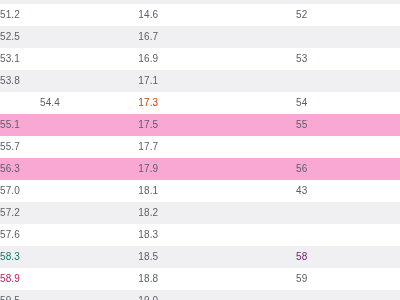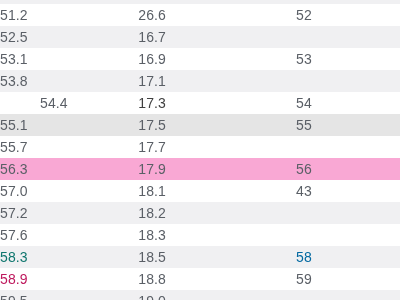--- a/index.html
+++ b/index.html
@@ -43,21 +43,21 @@
   table.data-table tr.stripe-shaded {
     background: #f0f0f2;
   }
   table.data-table tr.stripe-plain {
     background: #ffffff;
   }
 
   table.data-table td {
     padding: 0;
     margin: 0;
-    font-size: 14px;
+    font-size: 10px;
     line-height: 22px;
     color: #5a5f66;
     font-weight: 400;
     white-space: nowrap;
     text-align: left;
     vertical-align: middle;
     letter-spacing: 0.1px;
   }
 
   
@@ -76,44 +76,44 @@
   <div id="scroller">
     <table class="data-table">
       <tbody>
           <tr class="stripe-shaded" style="background: rgb(240, 240, 242); height: 22px;">
             <td class="col-a" style="color: rgb(90, 95, 102); line-height: 22px;"><span></span></td>
             <td class="col-b" style="color: rgb(90, 95, 102); line-height: 22px;"><span></span></td>
             <td class="col-c" style="color: rgb(90, 95, 102); line-height: 22px;"><span></span></td>
           </tr>
           <tr class="stripe-plain" style="background: rgb(255, 255, 255); height: 22px;">
             <td class="col-a" style="color: rgb(90, 95, 102); line-height: 22px;"><span>51.2</span></td>
-            <td class="col-b" style="color: rgb(90, 95, 102); line-height: 22px;"><span>26.6</span></td>
+            <td class="col-b" style="color: rgb(90, 95, 102); line-height: 22px;"><span>14.6</span></td>
             <td class="col-c" style="color: rgb(90, 95, 102); line-height: 22px;"><span>52</span></td>
           </tr>
           <tr class="stripe-shaded" style="background: rgb(240, 240, 242); height: 22px;">
             <td class="col-a" style="color: rgb(90, 95, 102); line-height: 22px;"><span>52.5</span></td>
             <td class="col-b" style="color: rgb(90, 95, 102); line-height: 22px;"><span>16.7</span></td>
             <td class="col-c" style="color: rgb(90, 95, 102); line-height: 22px;"><span></span></td>
           </tr>
           <tr class="stripe-plain" style="background: rgb(255, 255, 255); height: 22px;">
             <td class="col-a" style="color: rgb(90, 95, 102); line-height: 22px;"><span>53.1</span></td>
             <td class="col-b" style="color: rgb(90, 95, 102); line-height: 22px;"><span>16.9</span></td>
             <td class="col-c" style="color: rgb(90, 95, 102); line-height: 22px;"><span>53</span></td>
           </tr>
           <tr class="stripe-shaded" style="background: rgb(240, 240, 242); height: 22px;">
             <td class="col-a" style="color: rgb(90, 95, 102); line-height: 22px;"><span>53.8</span></td>
             <td class="col-b" style="color: rgb(90, 95, 102); line-height: 22px;"><span>17.1</span></td>
             <td class="col-c" style="color: rgb(90, 95, 102); line-height: 22px;"><span></span></td>
           </tr>
           <tr class="stripe-plain" style="background: rgb(255, 255, 255); height: 22px;">
             <td class="col-a" style="color: rgb(90, 95, 102); line-height: 22px; padding-left: 40px;"><span>54.4</span></td>
-            <td class="col-b" style="color: #404040; line-height: 22px;"><span>17.3</span></td>
+            <td class="col-b" style="color: #c2410c; line-height: 22px;"><span>17.3</span></td>
             <td class="col-c" style="color: rgb(90, 95, 102); line-height: 22px;"><span>54</span></td>
           </tr>
-          <tr class="stripe-shaded" style="background: #e5e5e5; height: 22px;">
+          <tr class="stripe-shaded" style="background: #f9a8d4; height: 22px;">
             <td class="col-a" style="color: rgb(90, 95, 102); line-height: 22px;"><span>55.1</span></td>
             <td class="col-b" style="color: rgb(90, 95, 102); line-height: 22px;"><span>17.5</span></td>
             <td class="col-c" style="color: rgb(90, 95, 102); line-height: 22px;"><span>55</span></td>
           </tr>
           <tr class="stripe-plain" style="background: rgb(255, 255, 255); height: 22px;">
             <td class="col-a" style="color: rgb(90, 95, 102); line-height: 22px;"><span>55.7</span></td>
             <td class="col-b" style="color: rgb(90, 95, 102); line-height: 22px;"><span>17.7</span></td>
             <td class="col-c" style="color: rgb(90, 95, 102); line-height: 22px;"><span></span></td>
           </tr>
           <tr class="stripe-shaded" style="background: #f9a8d4; height: 22px;">
@@ -132,21 +132,21 @@
             <td class="col-c" style="color: rgb(90, 95, 102); line-height: 22px;"><span></span></td>
           </tr>
           <tr class="stripe-plain" style="background: rgb(255, 255, 255); height: 22px;">
             <td class="col-a" style="color: rgb(90, 95, 102); line-height: 22px;"><span>57.6</span></td>
             <td class="col-b" style="color: rgb(90, 95, 102); line-height: 22px;"><span>18.3</span></td>
             <td class="col-c" style="color: rgb(90, 95, 102); line-height: 22px;"><span></span></td>
           </tr>
           <tr class="stripe-shaded" style="background: rgb(240, 240, 242); height: 22px;">
             <td class="col-a" style="color: #0f766e; line-height: 22px;"><span>58.3</span></td>
             <td class="col-b" style="color: rgb(90, 95, 102); line-height: 22px;"><span>18.5</span></td>
-            <td class="col-c" style="color: #0369a1; line-height: 22px;"><span>58</span></td>
+            <td class="col-c" style="color: #701a75; line-height: 22px;"><span>58</span></td>
           </tr>
           <tr class="stripe-plain" style="background: rgb(255, 255, 255); height: 22px;">
             <td class="col-a" style="color: #be185d; line-height: 22px;"><span>58.9</span></td>
             <td class="col-b" style="color: rgb(90, 95, 102); line-height: 22px;"><span>18.8</span></td>
             <td class="col-c" style="color: rgb(90, 95, 102); line-height: 22px;"><span>59</span></td>
           </tr>
           <tr class="stripe-shaded" style="background: rgb(240, 240, 242); height: 22px;">
             <td class="col-a" style="color: rgb(90, 95, 102); line-height: 22px;"><span>59.5</span></td>
             <td class="col-b" style="color: rgb(90, 95, 102); line-height: 22px;"><span>19.0</span></td>
             <td class="col-c" style="color: rgb(90, 95, 102); line-height: 22px;"><span></span></td>

